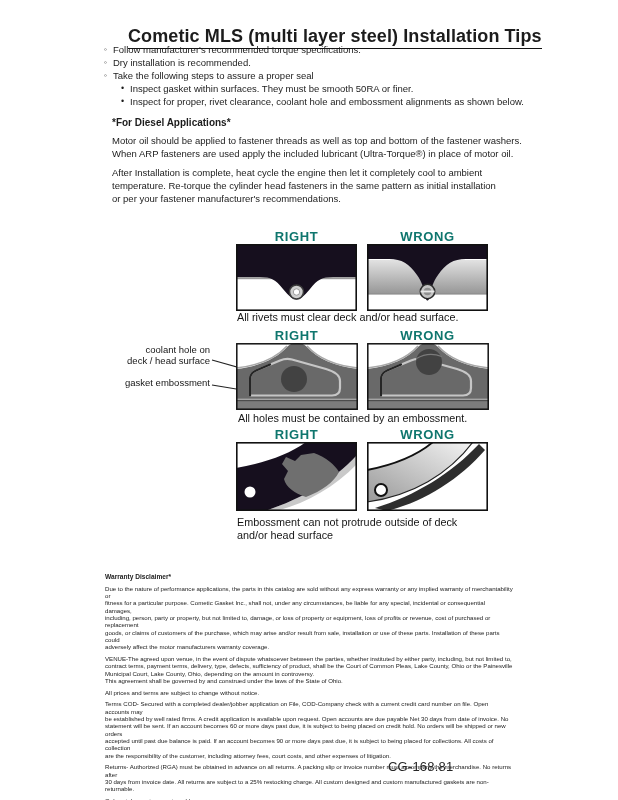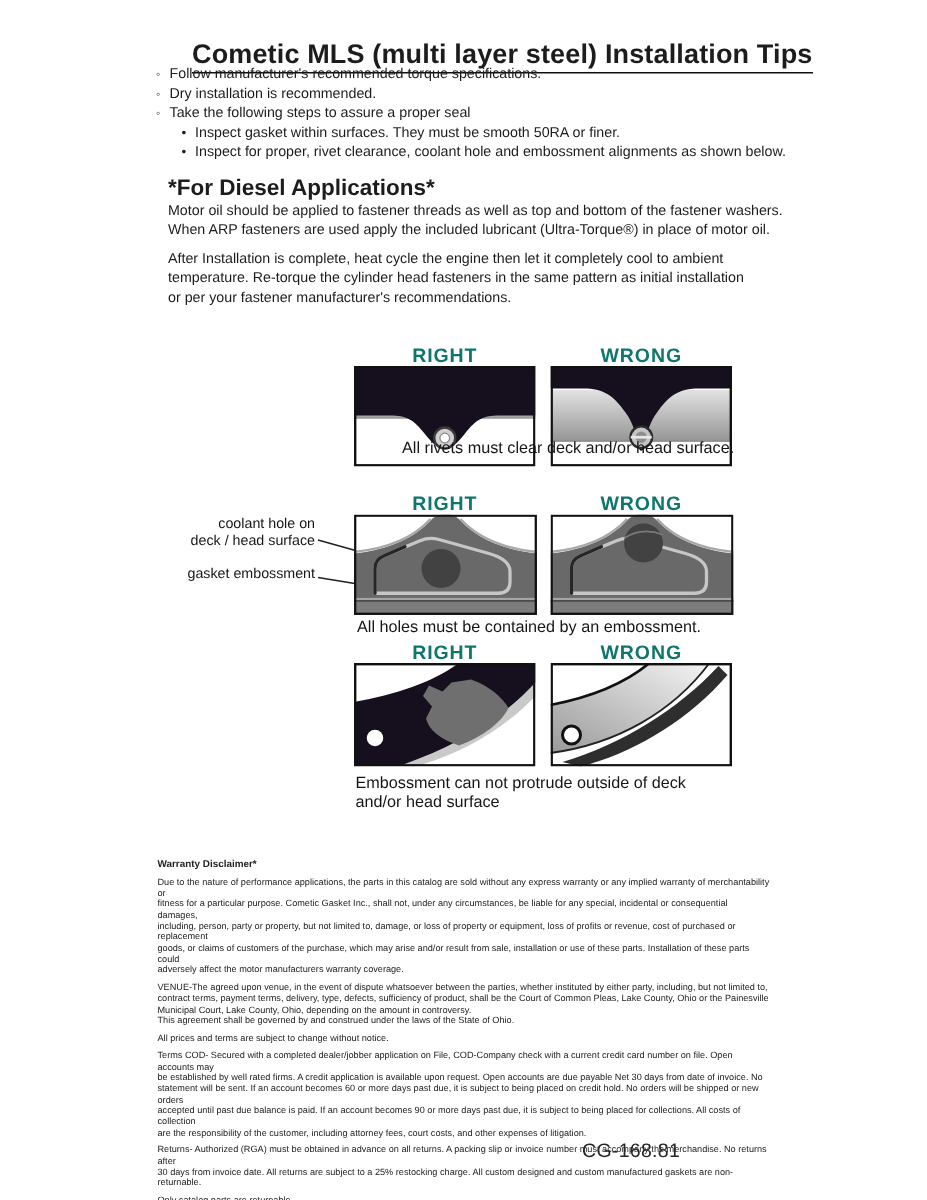--- a/index.html
+++ b/index.html
@@ -11,35 +11,35 @@
   
   .title{left:112px;top:26px;font-size:18px;font-weight:bold;
          border-bottom:1.4px solid #111;padding-bottom:1px;letter-spacing:0.1px;margin-left:16px;}
   
   .tips{left:104px;top:43px;width:420px;font-size:9.5px;line-height:13px;}
   .tip-row{display:flex;}
   .tip-row .mark{width:9px;flex:0 0 9px;font-size:8px;line-height:13px;}
   .tip-sub{margin-left:17px;}
   .tip-sub .mark{font-size:9px;}
   
-  .diesel-h{left:112px;top:117px;font-size:15px;font-weight:bold;}
+  .diesel-h{left:112px;top:117px;font-size:10px;font-weight:bold;}
   .para{left:112px;width:410px;font-size:9.5px;line-height:13px;white-space:pre-line;}
   .p1{top:134px;} .p2{top:166px;} .p3{top:203px;}
   
   .figlabels{left:236px;width:252px;display:flex;font-size:13px;letter-spacing:0.6px;color:#0f766e;font-weight:bold;}
   .figlabels span{width:121px;text-align:center;}
   .figlabels span:last-child{margin-left:10px;}
   .fl1{top:229px;} .fl2{top:328px;} .fl3{top:427px;}
   
   .pLa{left:236px;} .pRa{left:367px;}
   .row1{top:244px;} .row2{top:343px;} .row3{top:442px;}
   .panel svg{display:block;}
   
   .cap{font-size:10.8px;line-height:12.5px;white-space:pre-line;color:#161616;}
-  .cap1{left:237px;top:293px;margin-left:31px;} .cap2{left:238px;top:412px;} .cap3{left:237px;top:516px;}
+  .cap1{left:237px;top:311px;} .cap2{left:238px;top:412px;} .cap3{left:237px;top:516px;}
   
   .ann{left:104px;width:106px;text-align:right;font-size:9.5px;line-height:11px;
        white-space:pre-line;color:#161616;}
   .ann1{top:344px;} .ann2{top:377px;}
   .ptr{left:210px;top:353px;}
   
   .warranty{left:105px;top:573px;width:408px;font-size:6.1px;line-height:7.3px;color:#222;}
   .warranty .wh{font-weight:bold;font-size:6.6px;}
   .warranty .wp{margin-top:4.5px;white-space:pre-line;}
   

